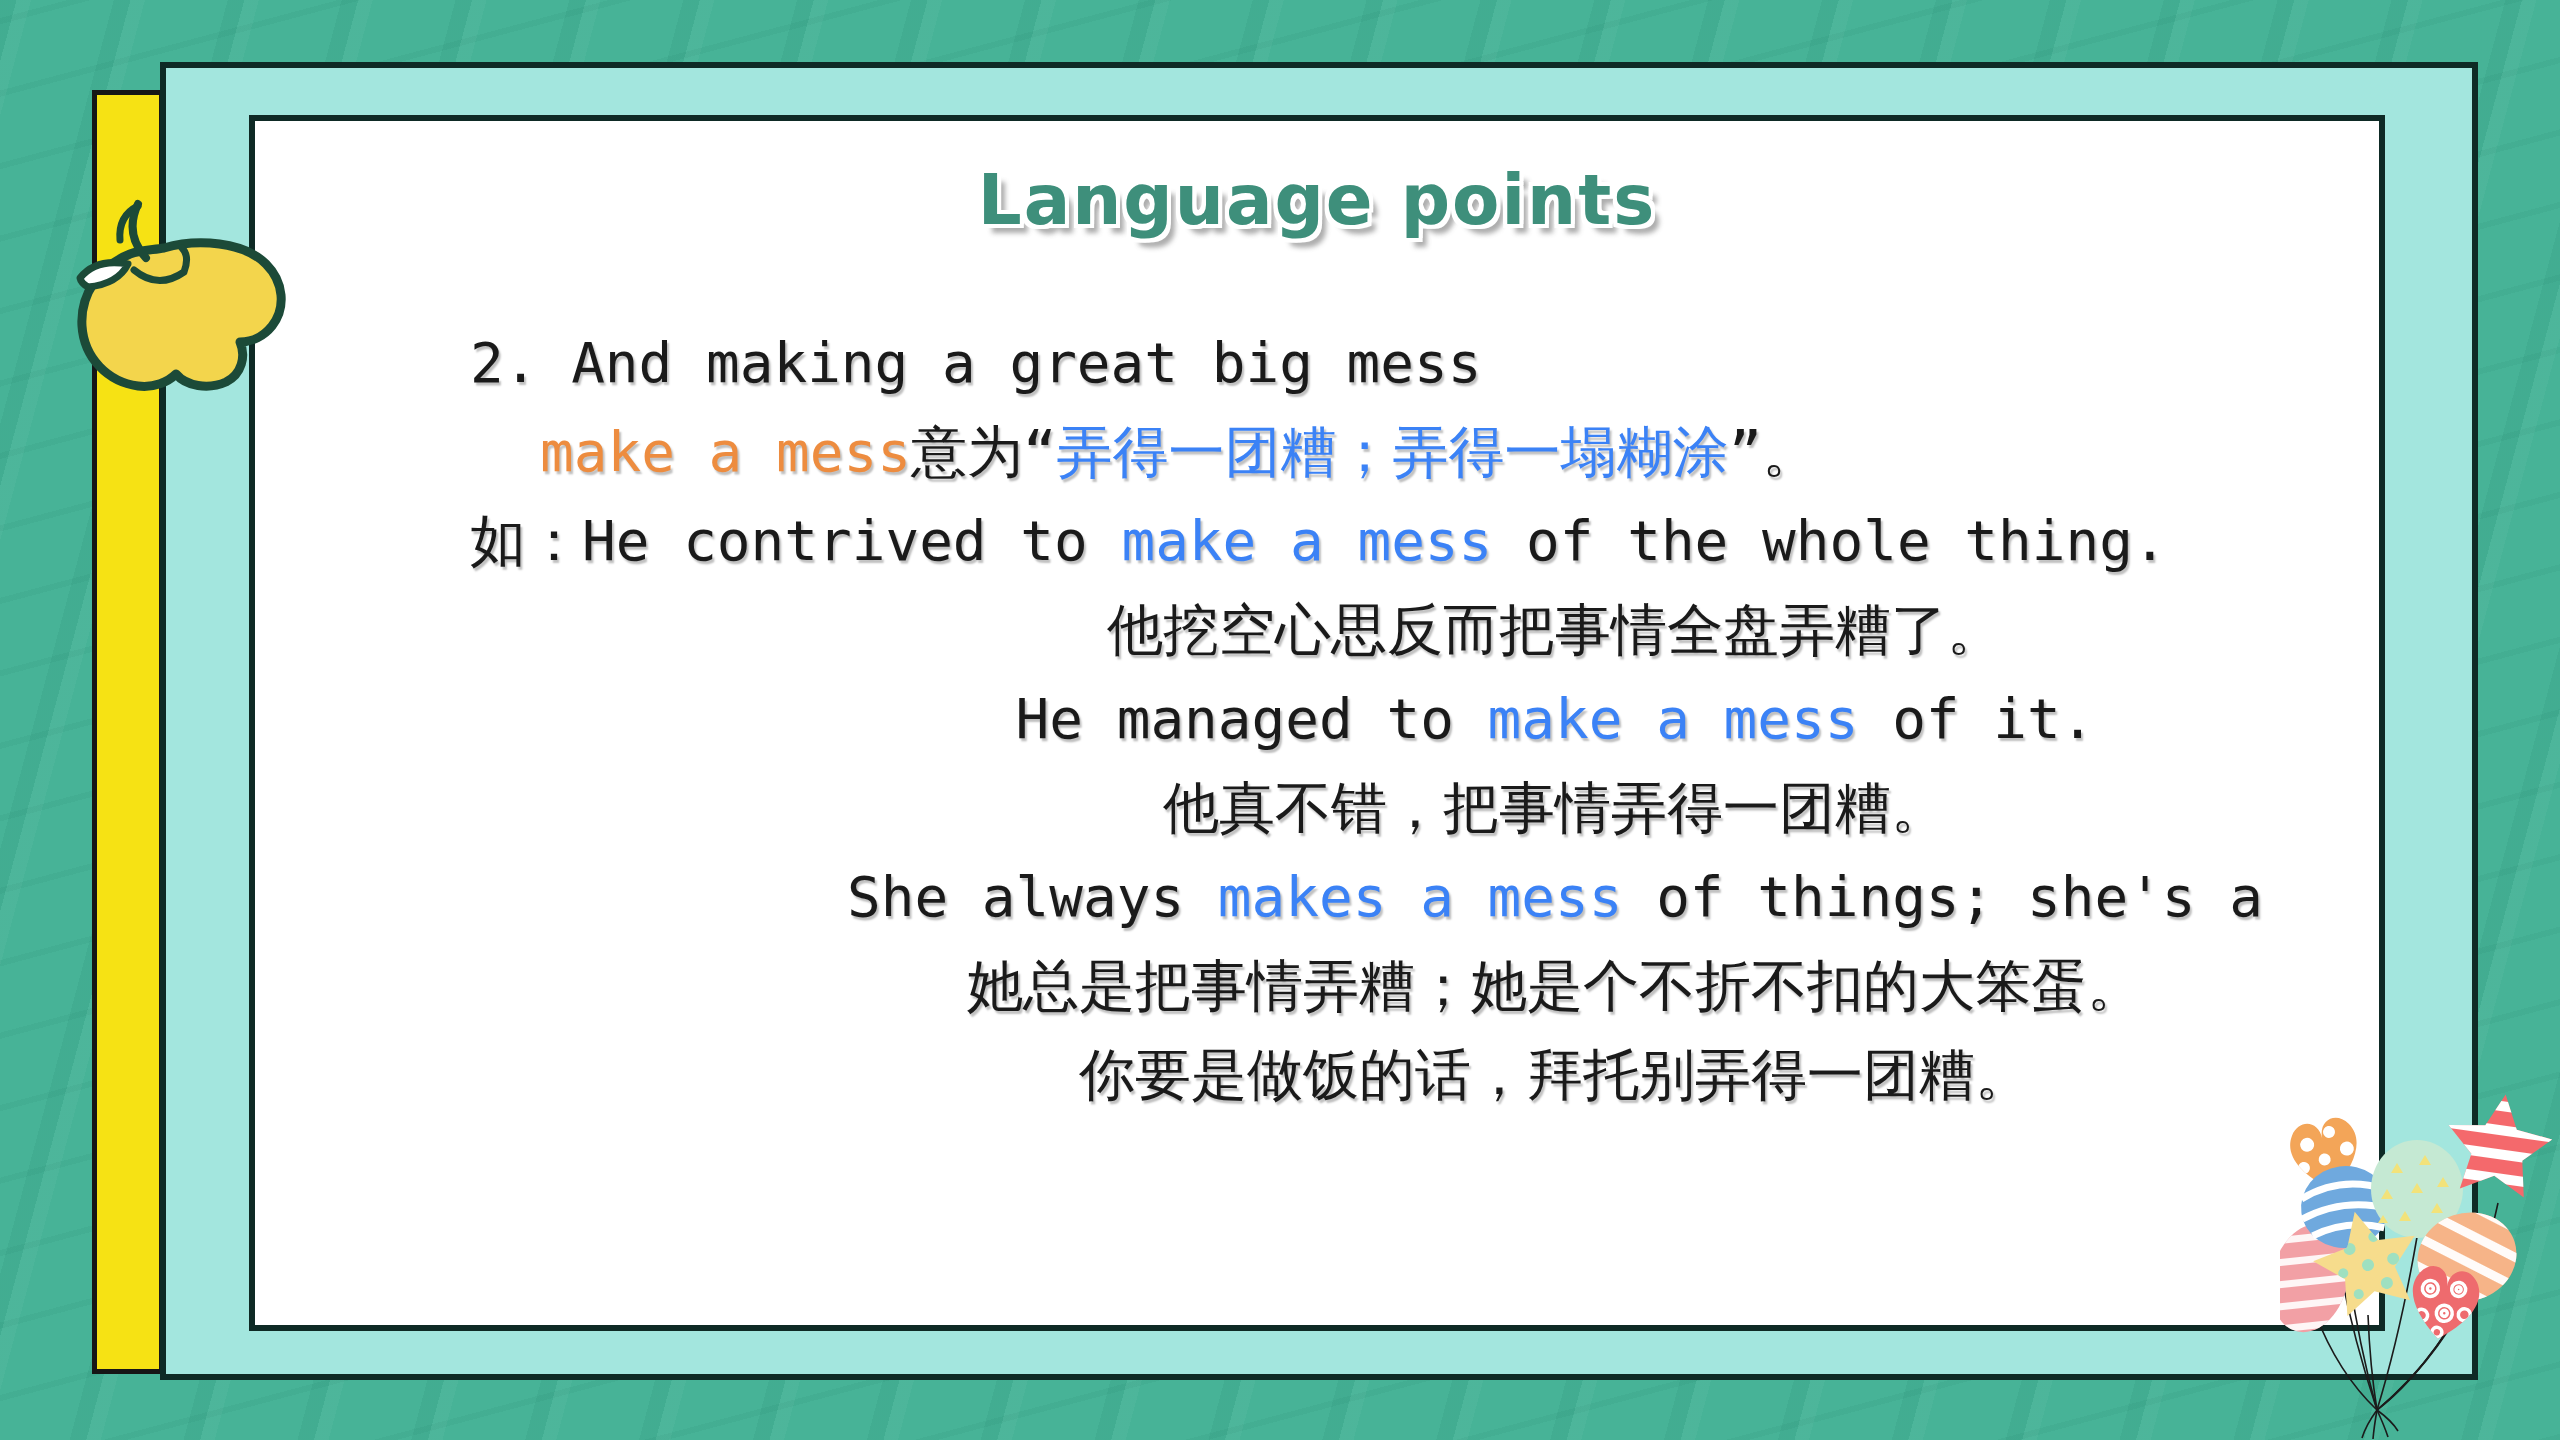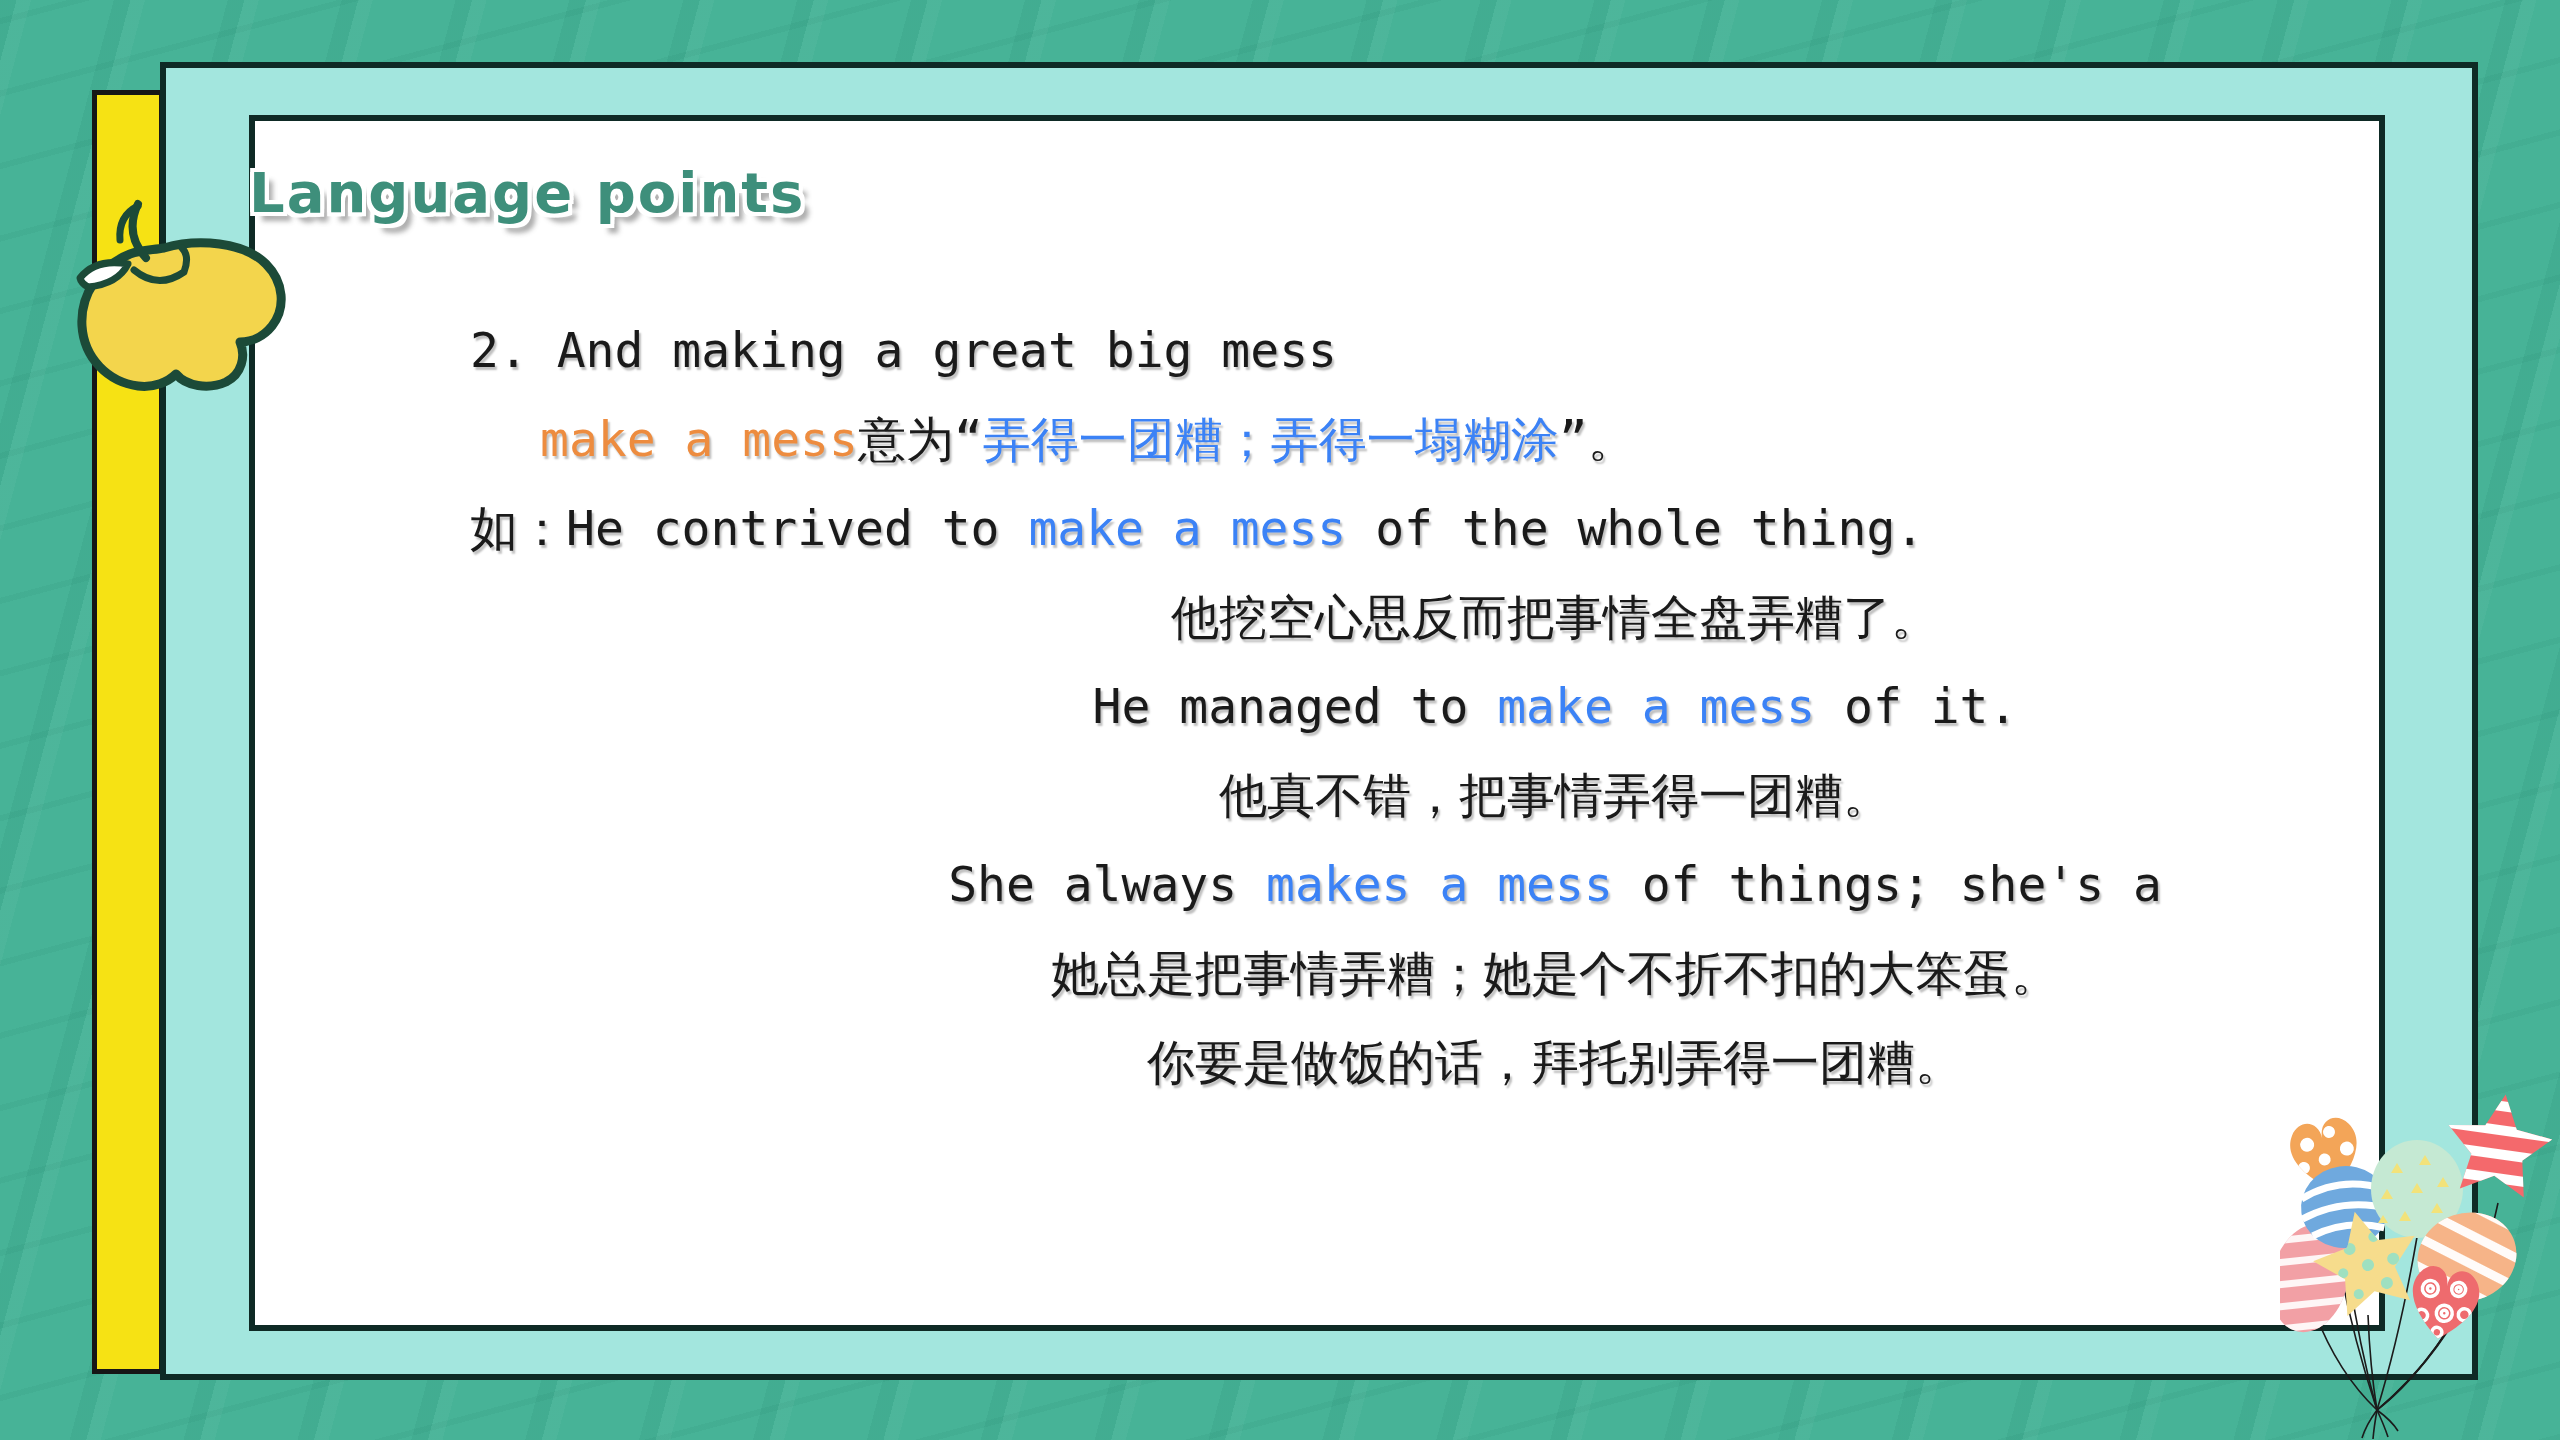--- a/index.html
+++ b/index.html
@@ -22,31 +22,32 @@
   .frame{
     position:absolute;left:160px;top:62px;width:2318px;height:1318px;
     background:#A3E6DE;border:6px solid #0E2A25;box-sizing:border-box;z-index:2;
   }
   .white-area{
     position:absolute;left:249px;top:115px;width:2136px;height:1216px;
     background:#FFFFFF;border:6px solid #0E2A25;box-sizing:border-box;z-index:3;
   }
   .slide-title{
     position:absolute;left:249px;top:160px;width:2136px;z-index:4;
+    text-align:center;
     font-family:"DejaVu Sans","Liberation Sans",sans-serif;
-    font-weight:700;font-size:56px;letter-spacing:2px;
+    font-weight:700;font-size:69px;letter-spacing:2px;
     color:#3E8F7B;
     text-shadow:
       -4px -4px 0 #fff, 4px -4px 0 #fff, -4px 4px 0 #fff, 4px 4px 0 #fff,
       0 -4px 0 #fff, 0 4px 0 #fff, -4px 0 0 #fff, 4px 0 0 #fff,
       8px 9px 5px rgba(70,70,70,0.45);
   }
   .content{
-    position:absolute;left:470px;top:306px;width:1930px;z-index:4;
-    font-size:48px;color:#1A1A1A;
+    position:absolute;left:470px;top:318px;width:1930px;z-index:4;
+    font-size:56px;color:#1A1A1A;
     text-shadow:2px 3px 2px rgba(0,0,0,0.25);
   }
   .line{height:89px;line-height:89px;white-space:nowrap;}
   .ind-0{margin-left:0;}
   .ind-sm{margin-left:70px;}
   .ind-lg{margin-left:240px;text-align:center;}
   .c-black{color:#1A1A1A;}
   .c-orange{color:#ED8C3F;}
   .c-green{color:#3b82f6;}
   .apple{position:absolute;left:68px;top:190px;z-index:5;}

